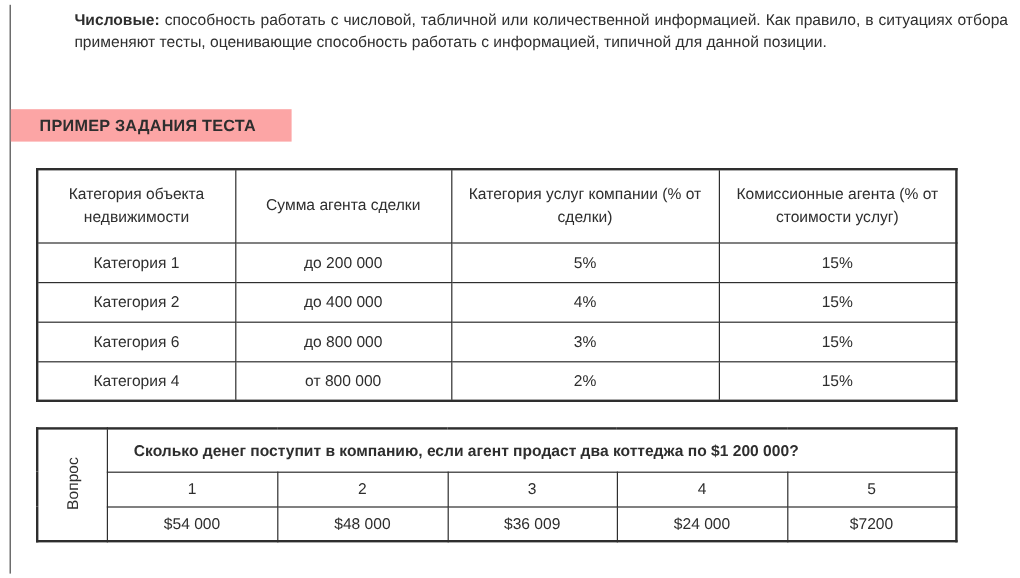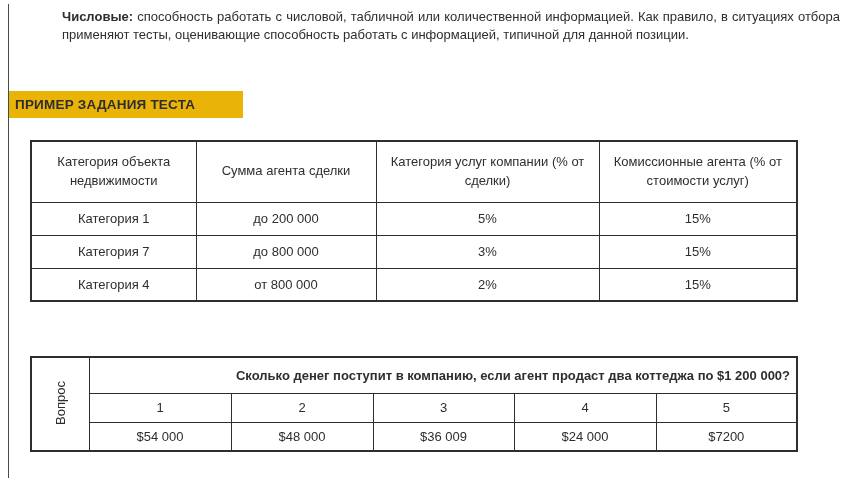--- a/index.html
+++ b/index.html
@@ -15,23 +15,23 @@
     position:absolute; left:8px; top:4px; height:474px; width:1px;
     background:#4a4a4a;
   }
   .intro {
     position:absolute; left:62px; top:8px; width:778px;
     font-size:13px; line-height:1.42; text-align:justify;
   }
   .intro b { font-weight:bold; }
   .section-header {
     position:absolute; left:9px; top:91px; width:234px; height:27px;
-    background:#eab308;
+    background:#fca5a5;
     display:flex; align-items:center;
-    padding-left:6px;
+    padding-left:24px;
     font-weight:bold; font-size:13.5px; letter-spacing:0.2px;
   }
   table { border-collapse:collapse; table-layout:fixed; }
   .main-table {
     position:absolute; left:30px; top:140px; width:766px;
     border:2px solid #2e2e2e;
   }
   .main-table th, .main-table td {
     border:1px solid #2e2e2e;
     text-align:center; vertical-align:middle;
@@ -54,21 +54,21 @@
   .vert {
     display:inline-block;
     writing-mode:vertical-rl;
     transform:rotate(180deg);
     font-size:13px;
     white-space:nowrap;
   }
   .question-table td.qtext {
     height:36px;
     font-weight:bold;
-    text-align:right;
+    text-align:left;
     padding-left:22px;
   }
   .question-table td.opt { height:29px; }
 </style>
 </head>
 <body>
 
 <div class="page">
 
   <div class="left-rule"></div>
@@ -95,21 +95,27 @@
       </tr>
     </thead>
     <tbody>
       <tr>
         <td>Категория 1</td>
         <td>до 200 000</td>
         <td>5%</td>
         <td>15%</td>
       </tr>
       <tr>
-        <td>Категория 7</td>
+        <td>Категория 2</td>
+        <td>до 400 000</td>
+        <td>4%</td>
+        <td>15%</td>
+      </tr>
+      <tr>
+        <td>Категория 6</td>
         <td>до 800 000</td>
         <td>3%</td>
         <td>15%</td>
       </tr>
       <tr>
         <td>Категория 4</td>
         <td>от 800 000</td>
         <td>2%</td>
         <td>15%</td>
       </tr>

